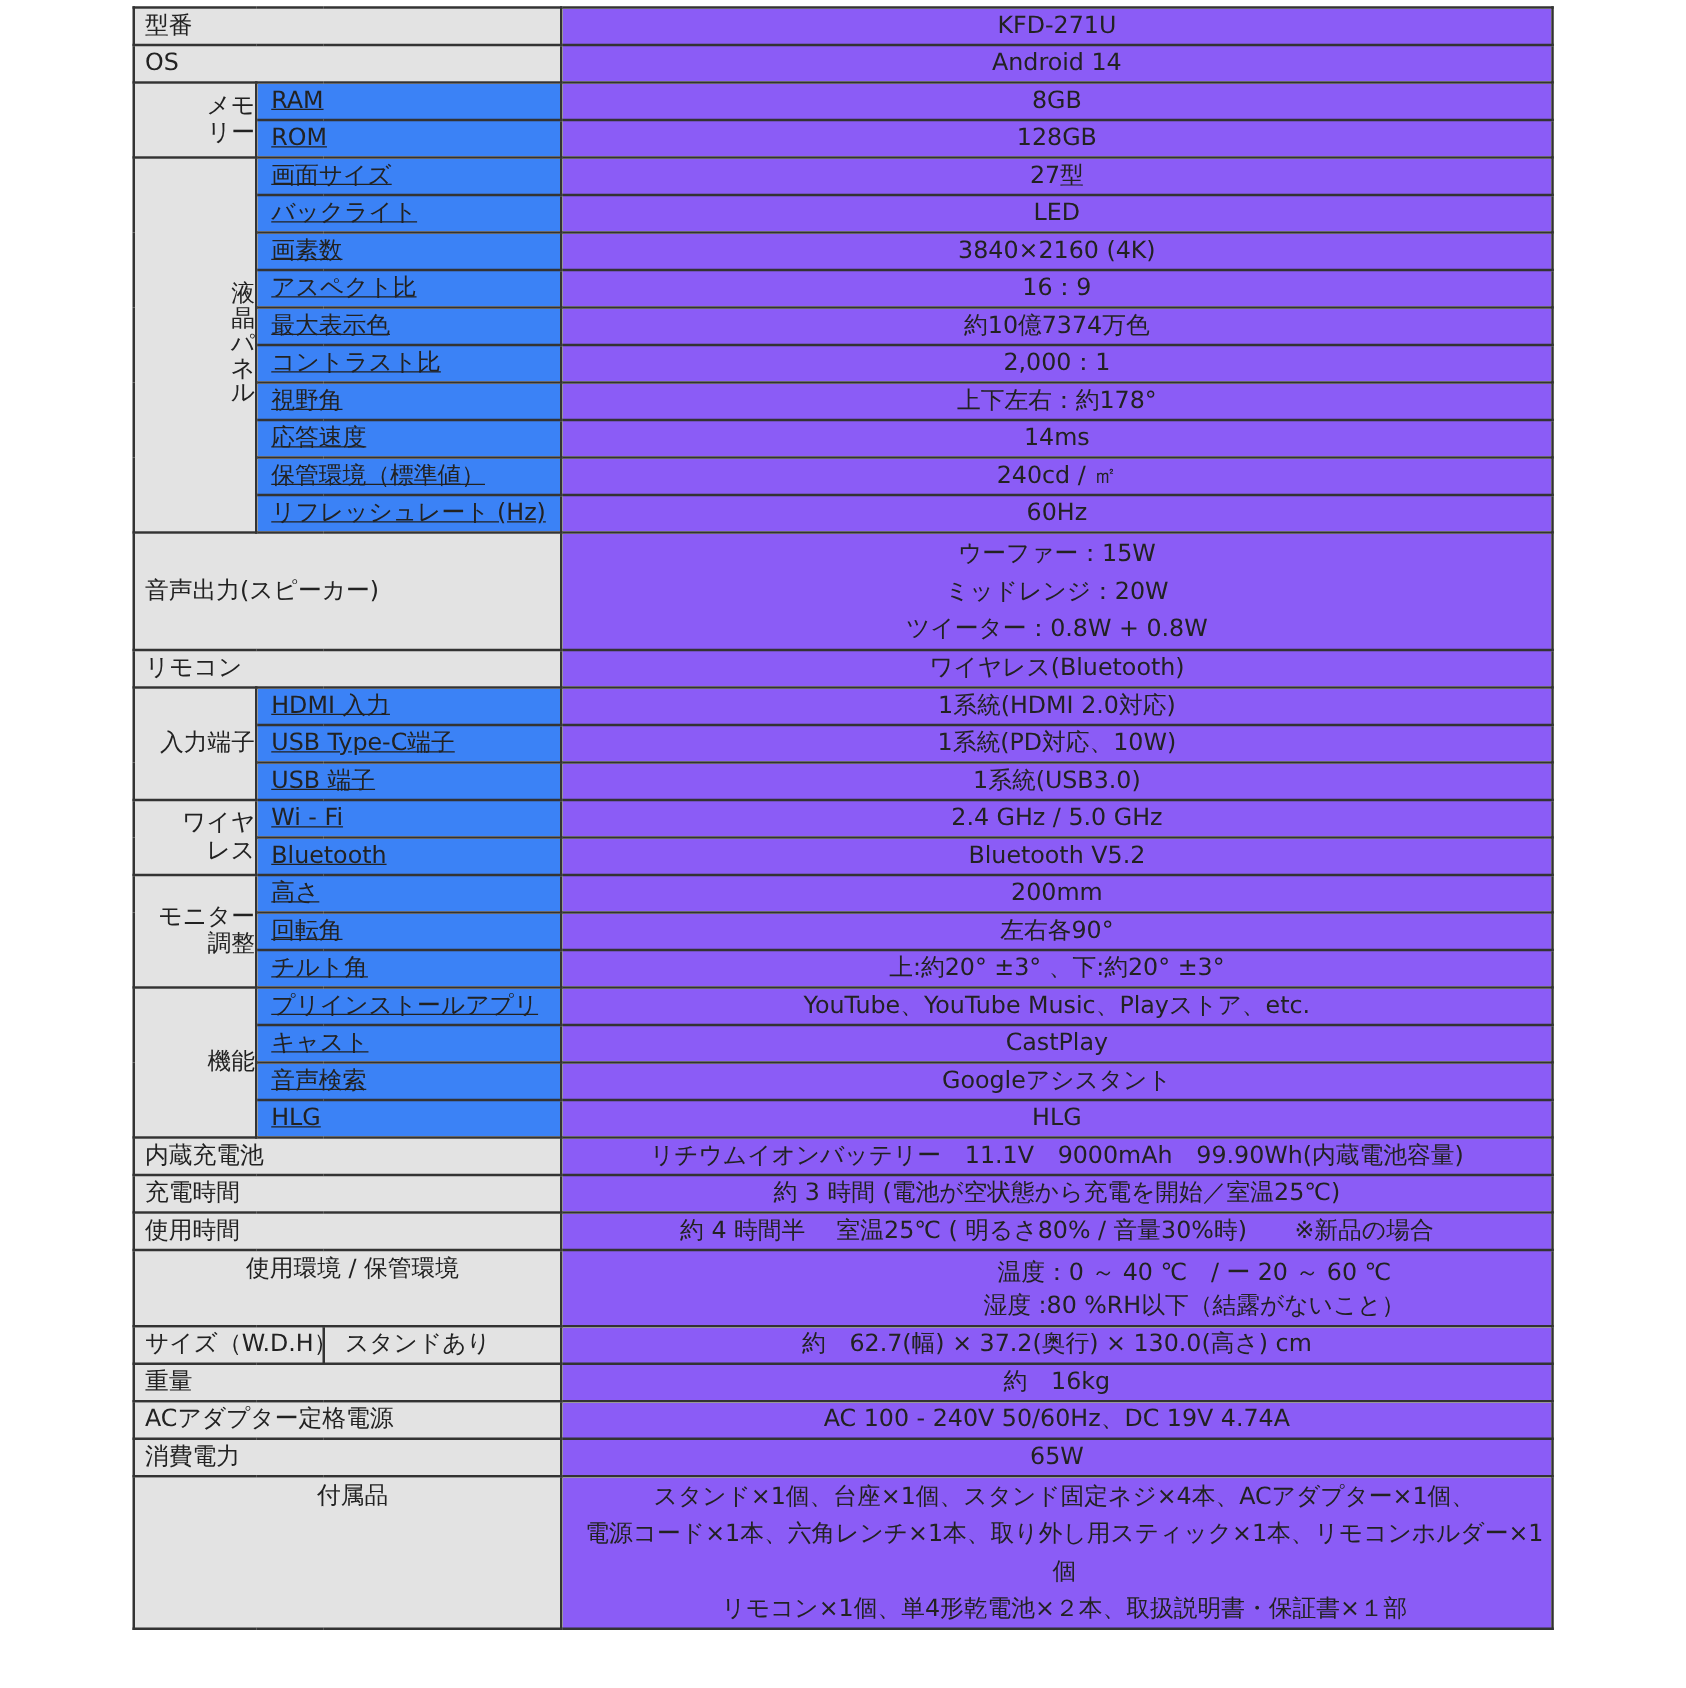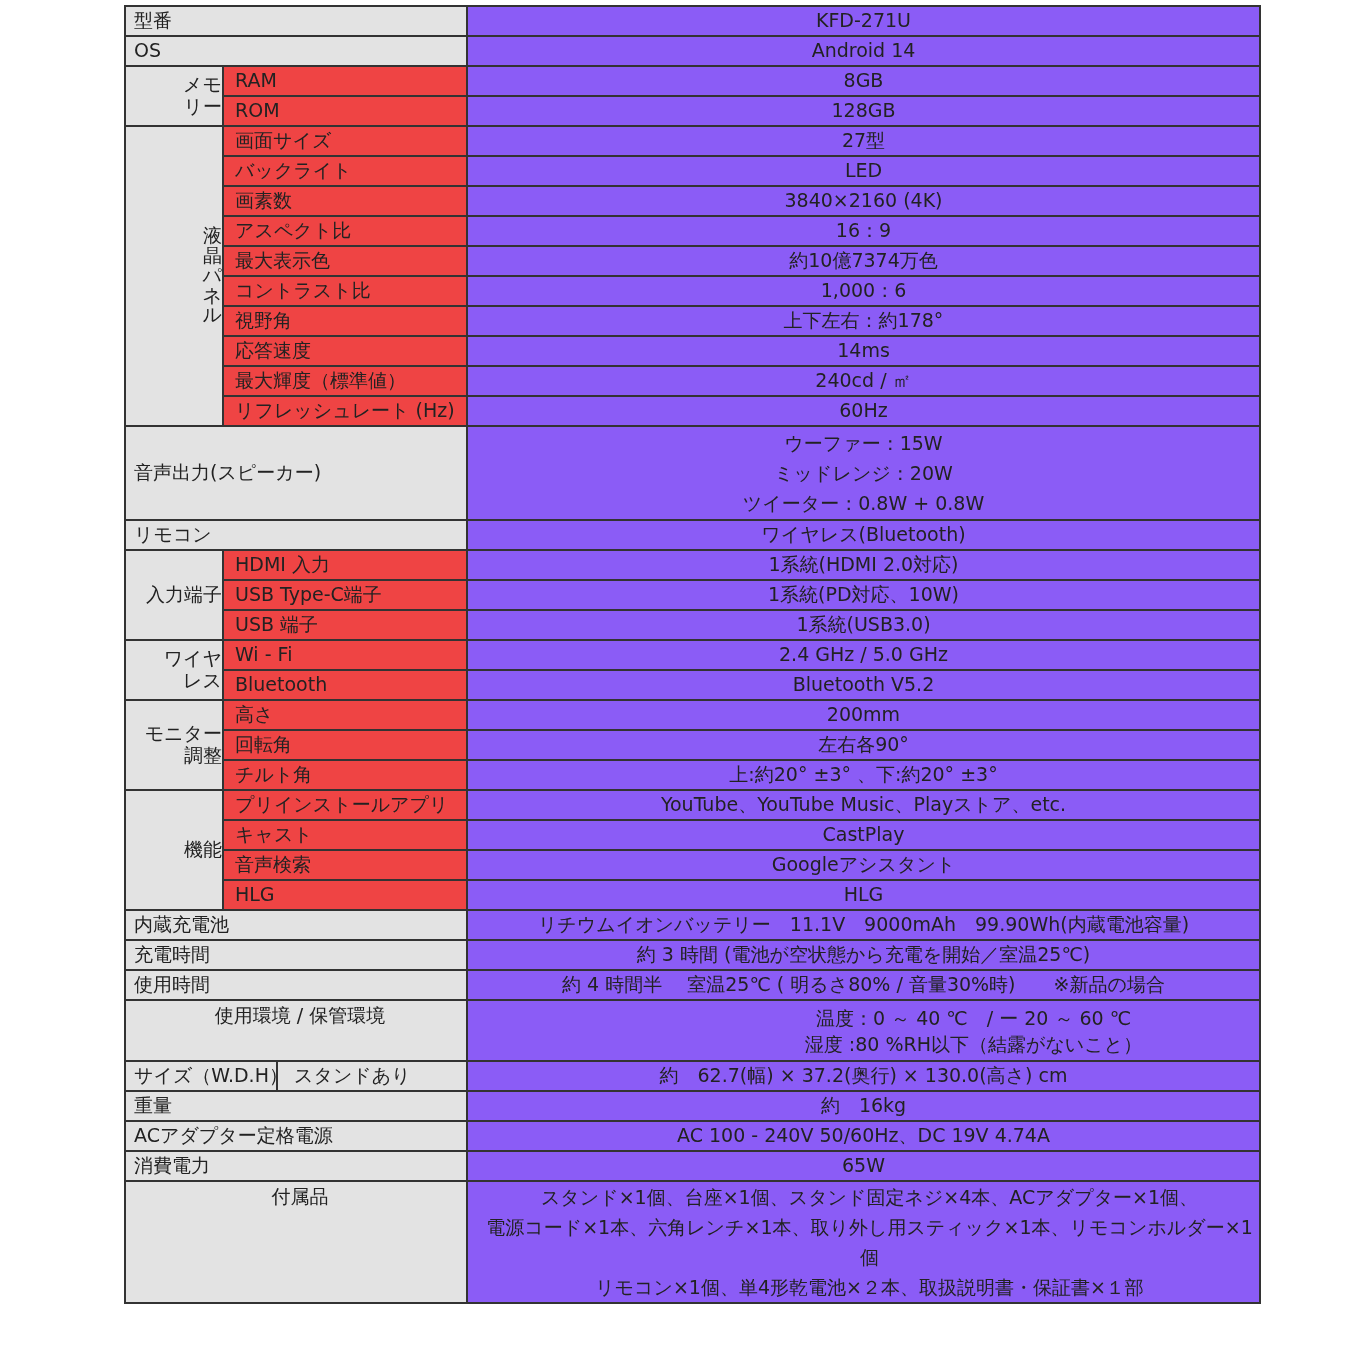--- a/index.html
+++ b/index.html
@@ -1,24 +1,24 @@
 <!DOCTYPE html>
 <html><head>
 <meta charset="utf-8">
 <style>
   html, body { margin:0; padding:0; background:#ffffff; }
   body { width:1349px; height:1350px; position:relative; overflow:hidden;
          font-family:"DejaVu Sans","Liberation Sans",sans-serif; color:#222; }
-  table.spec { position:absolute; left:124px; top:5px; width:1135px;
+  table.spec { position:absolute; left:106px; top:5px; width:1135px;
                border-collapse:collapse; table-layout:fixed; }
   table.spec td { border:2px solid #333; padding:0; font-size:19px; line-height:1.15;
                   vertical-align:middle; overflow:hidden; white-space:nowrap; }
   td.lab { background:#e3e3e3; padding-left:8px !important; }
   td.grp { background:#e3e3e3; text-align:right; white-space:normal !important; line-height:1.25; }
-  td.sub { background:#ef4444; padding-left:11px !important; }
+  td.sub { background:#3b82f6; padding-left:11px !important;text-decoration:underline; }
   td.val { background:#8b5cf6; text-align:center; }
   td.top { vertical-align:top !important; padding-top:4px !important;text-align:center; }
   .vert { display:inline-block; width:22px; line-height:1.05; word-break:break-all; white-space:normal; }
   .multi div { line-height:30px; }
   .env { text-align:left; padding-left:220px !important; }
   .env div { line-height:26px; }
   .acc { text-align:left; padding-left:12px !important; white-space:normal !important; vertical-align:top !important; }
   .acc div { line-height:30px; }
   tr.h32 td { height:28px; }
 </style>
@@ -69,32 +69,32 @@
   <tr class="h32">
     <td class="sub" colspan="2">アスペクト比</td>
     <td class="val">16：9</td>
   </tr>
   <tr class="h32">
     <td class="sub" colspan="2">最大表示色</td>
     <td class="val">約10億7374万色</td>
   </tr>
   <tr class="h32">
     <td class="sub" colspan="2">コントラスト比</td>
-    <td class="val">1,000：6</td>
+    <td class="val">2,000：1</td>
   </tr>
   <tr class="h32">
     <td class="sub" colspan="2">視野角</td>
     <td class="val">上下左右：約178°</td>
   </tr>
   <tr class="h32">
     <td class="sub" colspan="2">応答速度</td>
     <td class="val">14ms</td>
   </tr>
   <tr class="h32">
-    <td class="sub" colspan="2">最大輝度（標準値）</td>
+    <td class="sub" colspan="2">保管環境（標準値）</td>
     <td class="val">240cd / ㎡</td>
   </tr>
   <tr class="h32">
     <td class="sub" colspan="2">リフレッシュレート (Hz)</td>
     <td class="val">60Hz</td>
   </tr>
 
   <tr>
     <td class="lab" colspan="3" style="height:92px">音声出力(スピーカー)</td>
     <td class="val multi">

